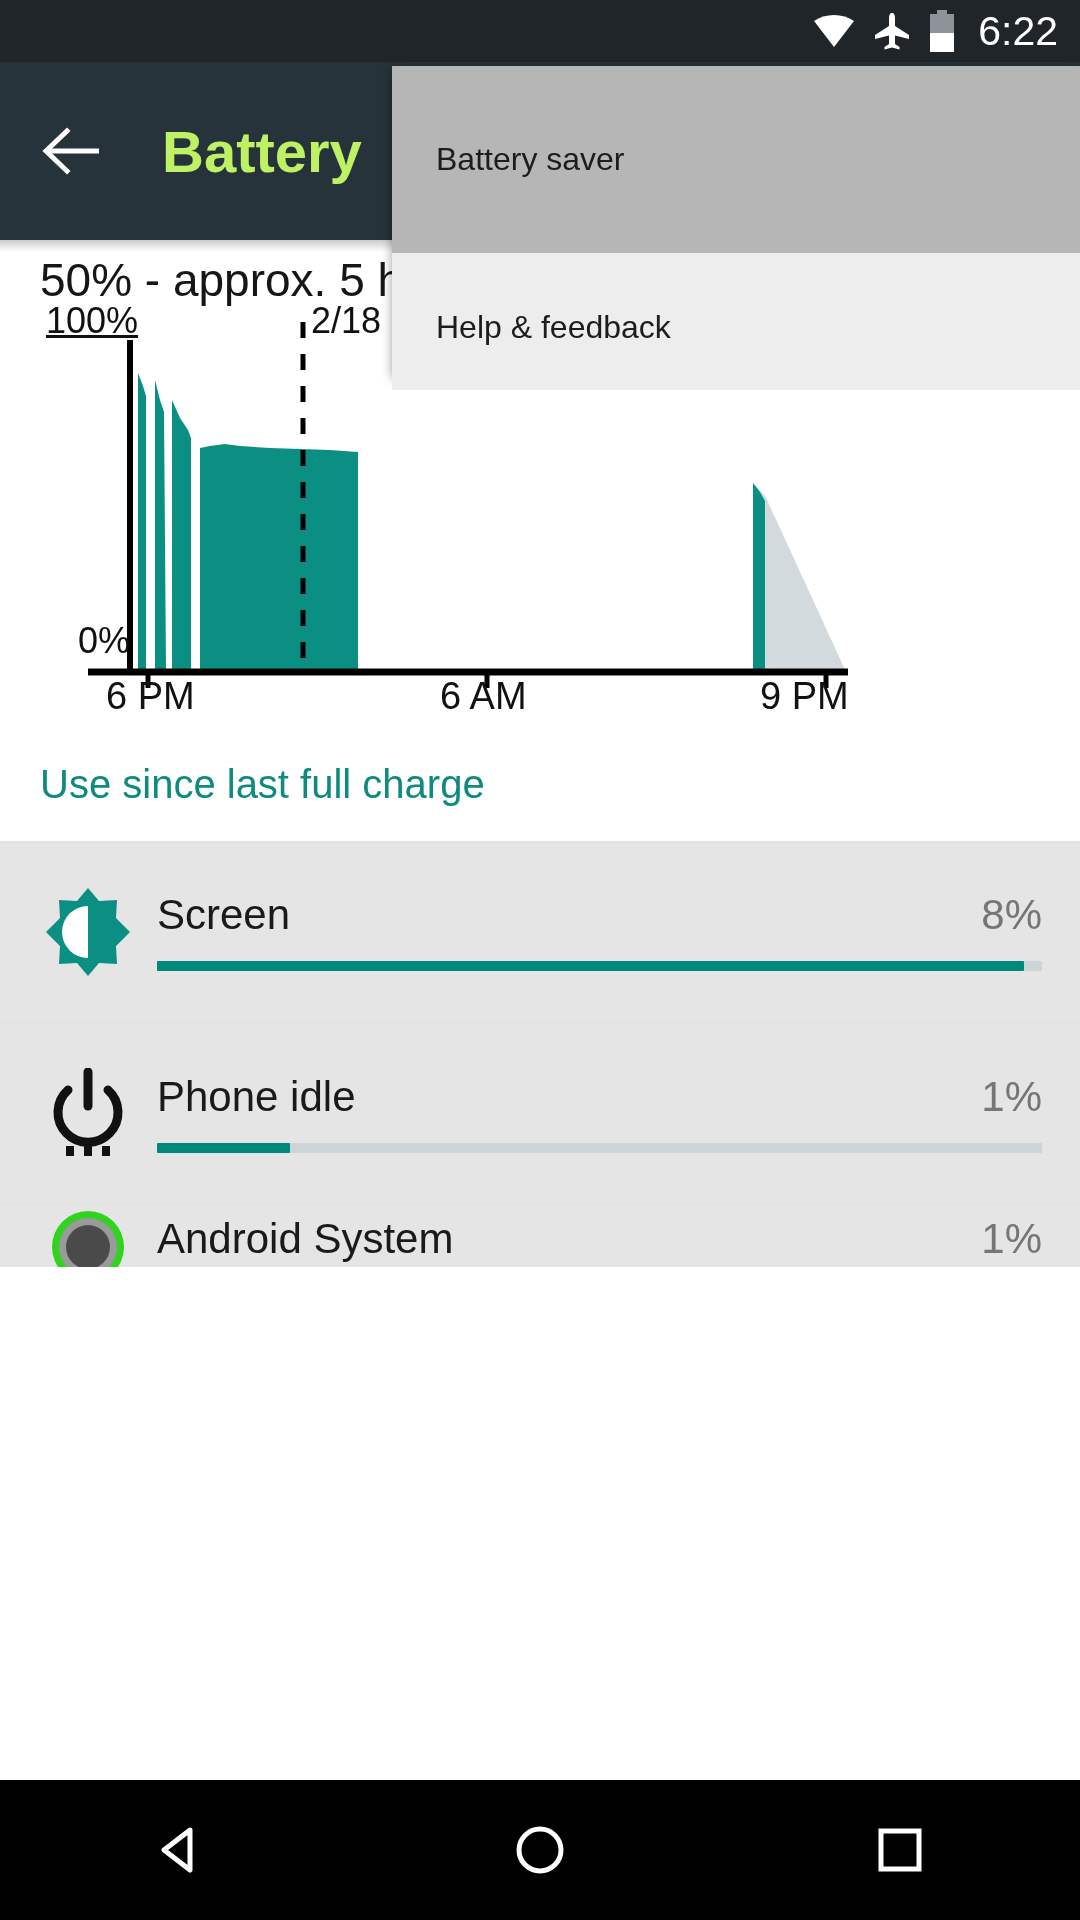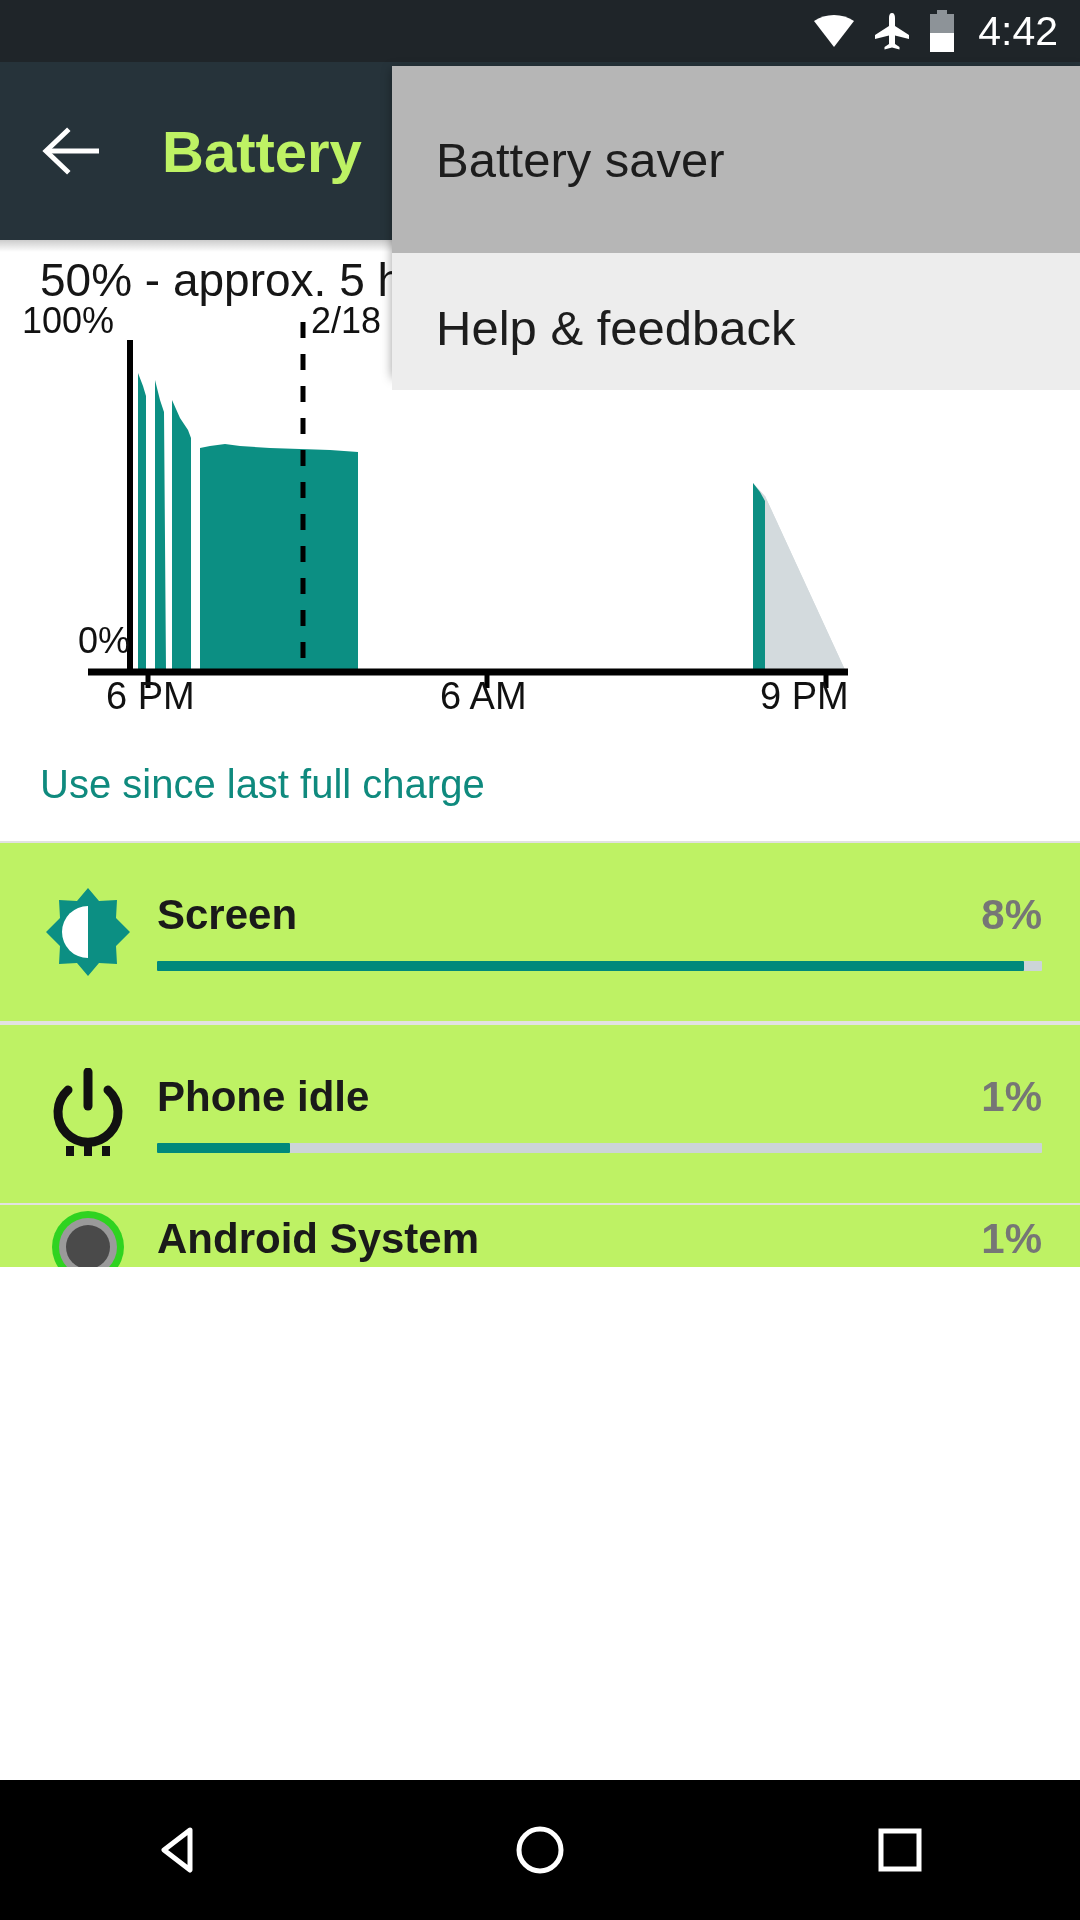--- a/index.html
+++ b/index.html
@@ -40,55 +40,55 @@
   }
 
   
   .overflow-menu {
     position:absolute; left:392px; top:66px; width:688px; height:309px;
     background:#ededed; z-index:40;
     box-shadow:0 3px 10px rgba(0,0,0,0.38);
   }
   .menu-item {
     height:125px; display:flex; align-items:center; padding-left:44px;
-    font-size:49px; color:#1d1d1d;
+    font-size:32px; color:#1d1d1d;
   }
   .menu-item.pressed { background:#b6b6b6; height:187px; }
   .menu-item.normal { background:#ededed;margin-top:12px; }
 
   
   .summary {
     position:absolute; left:40px; top:253px;
     font-size:46px; color:#161616; white-space:nowrap;
   }
 
   
   .chart-wrap { position:absolute; left:0; top:300px; width:1080px; height:430px; }
   .chart-svg { display:block; }
   .axis-label {
     position:absolute; font-size:36px; color:#111; white-space:nowrap;
   }
-  #lbl-100 { left:22px;  top:300px; }
+  #lbl-100 { left:46px;  top:300px;text-decoration:underline; }
   #lbl-0   { left:78px;  top:620px; }
   #lbl-date{ left:311px; top:300px; }
   .xtick-label { position:absolute; font-size:38px; color:#111; top:675px; white-space:nowrap; }
   #xt-0 { left:106px; }
   #xt-1 { left:440px; }
   #xt-2 { left:760px; }
 
   
   .use-link {
     position:absolute; left:40px; top:762px;
     font-size:40px; color:#0f8a7e;text-align:center;
   }
 
   
   .list { position:absolute; left:0; top:841px; width:1080px; }
   .divider { height:2px; background:#e2e2e2; width:1080px; }
-  .row { position:relative; height:178px; background:#bef264;font-weight:bold; }
+  .row { position:relative; height:178px; background:#e5e5e5; }
   .row-icon {
     position:absolute; left:42px; top:50%; transform:translateY(-50%);
     width:92px; height:92px; display:flex; align-items:center; justify-content:center;
   }
   .row-title {
     position:absolute; left:157px; top:48px;
     font-size:42px; color:#1a1a1a; white-space:nowrap;
   }
   .row-pct {
     position:absolute; right:38px; top:48px;
@@ -127,21 +127,21 @@
         <path d="M20 2 C22.2 2 23 4 23 7 L23 15 L37 24 L37 28 L23 24.5 L23 33 L27.5 36 L27.5 38.5 L20 36.5 L12.5 38.5 L12.5 36 L17 33 L17 24.5 L3 28 L3 24 L17 15 L17 7 C17 4 17.8 2 20 2 Z" fill="#ffffff"></path>
       </svg>
     </span>
     <span class="sb-icon">
       <svg width="28" height="42" viewBox="0 0 28 42">
         <rect x="9" y="0" width="10" height="5" fill="#8d9398"></rect>
         <rect x="2" y="4" width="24" height="38" fill="#8d9398"></rect>
         <rect x="2" y="23" width="24" height="19" fill="#ffffff"></rect>
       </svg>
     </span>
-    <span class="sb-time">4:42</span>
+    <span class="sb-time">6:22</span>
   </div>
 
   <div class="toolbar">
     <div class="back-btn">
       <svg width="62" height="48" viewBox="0 0 62 48">
         <path d="M26 4 L5 24 L26 44" stroke="#ffffff" stroke-width="5" fill="none" stroke-linecap="square"></path>
         <line x1="5" y1="24" x2="58" y2="24" stroke="#ffffff" stroke-width="5"></line>
       </svg>
     </div>
     <div class="toolbar-title">Battery</div>

